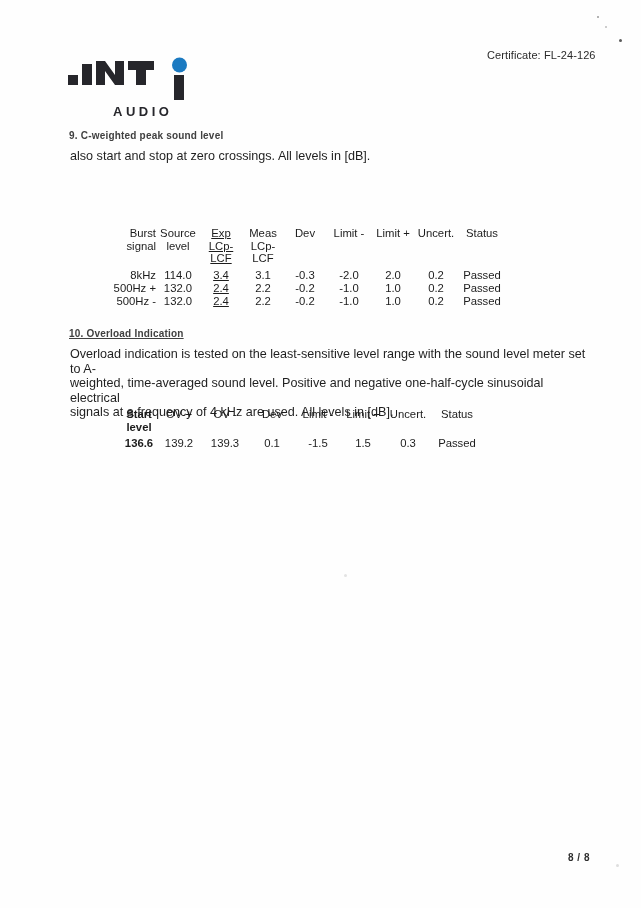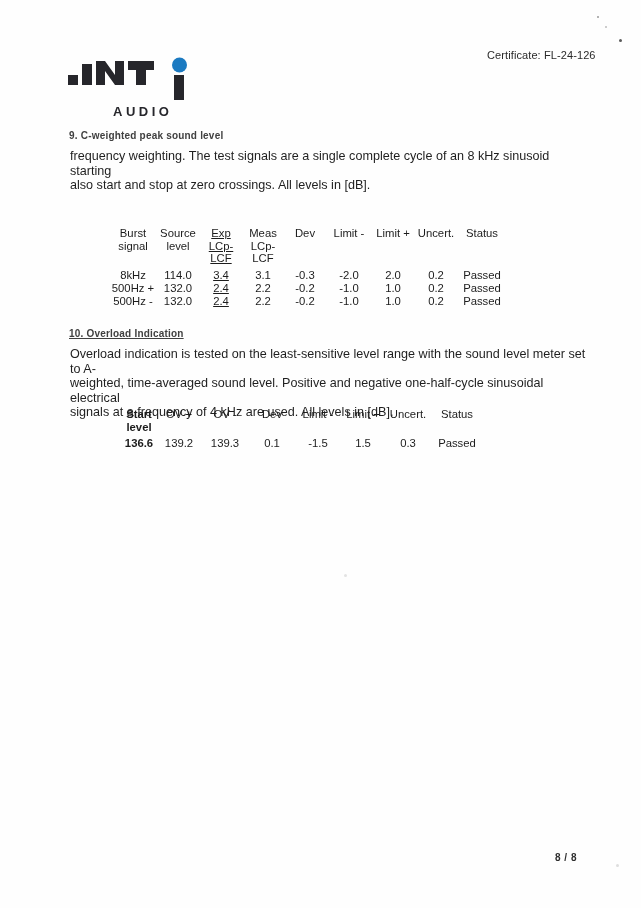--- a/index.html
+++ b/index.html
@@ -30,41 +30,41 @@
   #para-9  { top:149px; }
   #para-10 { top:347px; }
   
   .table { position:absolute; font-size:11.3px; color:#1c1c1c; }
   .t-head, .t-row { display:flex; }
   .t-head { margin-bottom:4px; }
   .t-head .t-cell > div { line-height:12.5px; }
   .t-row { line-height:13px; }
   .t-cell { text-align:center; flex:0 0 auto; }
   #table-9 { left:110px; top:227px; }
-  #table-9 .t-cell:nth-child(1){ width:46px; }
+  #table-9 .t-cell:nth-child(1){ width:46px;text-align:right; }
   #table-9 .t-cell:nth-child(2){ width:44px; }
   #table-9 .t-cell:nth-child(3){ width:42px;text-decoration:underline; }
   #table-9 .t-cell:nth-child(4){ width:42px; }
   #table-9 .t-cell:nth-child(5){ width:42px; }
   #table-9 .t-cell:nth-child(6){ width:46px; }
   #table-9 .t-cell:nth-child(7){ width:42px; }
   #table-9 .t-cell:nth-child(8){ width:44px; }
   #table-9 .t-cell:nth-child(9){ width:48px; }
   #table-10 { left:121px; top:408px; }
   #table-10 .t-cell:nth-child(1){ width:36px; text-align:center;font-weight:bold; }
   #table-10 .t-cell:nth-child(2){ width:44px; }
   #table-10 .t-cell:nth-child(3){ width:48px; }
   #table-10 .t-cell:nth-child(4){ width:46px; }
   #table-10 .t-cell:nth-child(5){ width:46px; }
   #table-10 .t-cell:nth-child(6){ width:44px; }
   #table-10 .t-cell:nth-child(7){ width:46px; }
   #table-10 .t-cell:nth-child(8){ width:52px; }
   
   .page-number {
-    position:absolute; left:555px; top:852px;
+    position:absolute; left:568px; top:852px;
     font-size:10px; font-weight:bold; color:#2e2e2e; letter-spacing:0.5px;
   }
   
   .speck { position:absolute; border-radius:50%; }
   .speck-1 { left:597px; top:16px;  width:2px; height:2px; background:#9a9a9a; }
   .speck-2 { left:605px; top:26px;  width:2px; height:2px; background:#bdbdbd; }
   .speck-3 { left:619px; top:39px;  width:3px; height:3px; background:#5a5a5a; }
   .speck-4 { left:344px; top:574px; width:3px; height:3px; background:#e3e3e3; }
   .speck-5 { left:616px; top:864px; width:3px; height:3px; background:#dedede; }
 </style>
@@ -83,21 +83,20 @@
       <rect x="108" y="18" width="10" height="25"></rect>
     </g>
     <circle cx="113.5" cy="8" r="7.5" fill="#1b7ac1"></circle>
     <text x="47" y="59" font-size="13" font-weight="bold" letter-spacing="3.5" fill="#26262b">AUDIO</text>
   </svg>
 
   <div class="certificate">Certificate: FL-24-126</div>
 
   <div id="title-9" class="section-title">9. C-weighted peak sound level</div>
   <div id="para-9" class="para">
-      <div>frequency weighting. The test signals are a single complete cycle of an 8 kHz sinusoid starting</div>
       <div>also start and stop at zero crossings. All levels in [dB].</div>
     </div>
   <div id="table-9" class="table">
       <div class="t-head">
         <div class="t-cell">
           <div>Burst</div>
           <div>signal</div>
         </div>
         <div class="t-cell">
           <div>Source</div>

